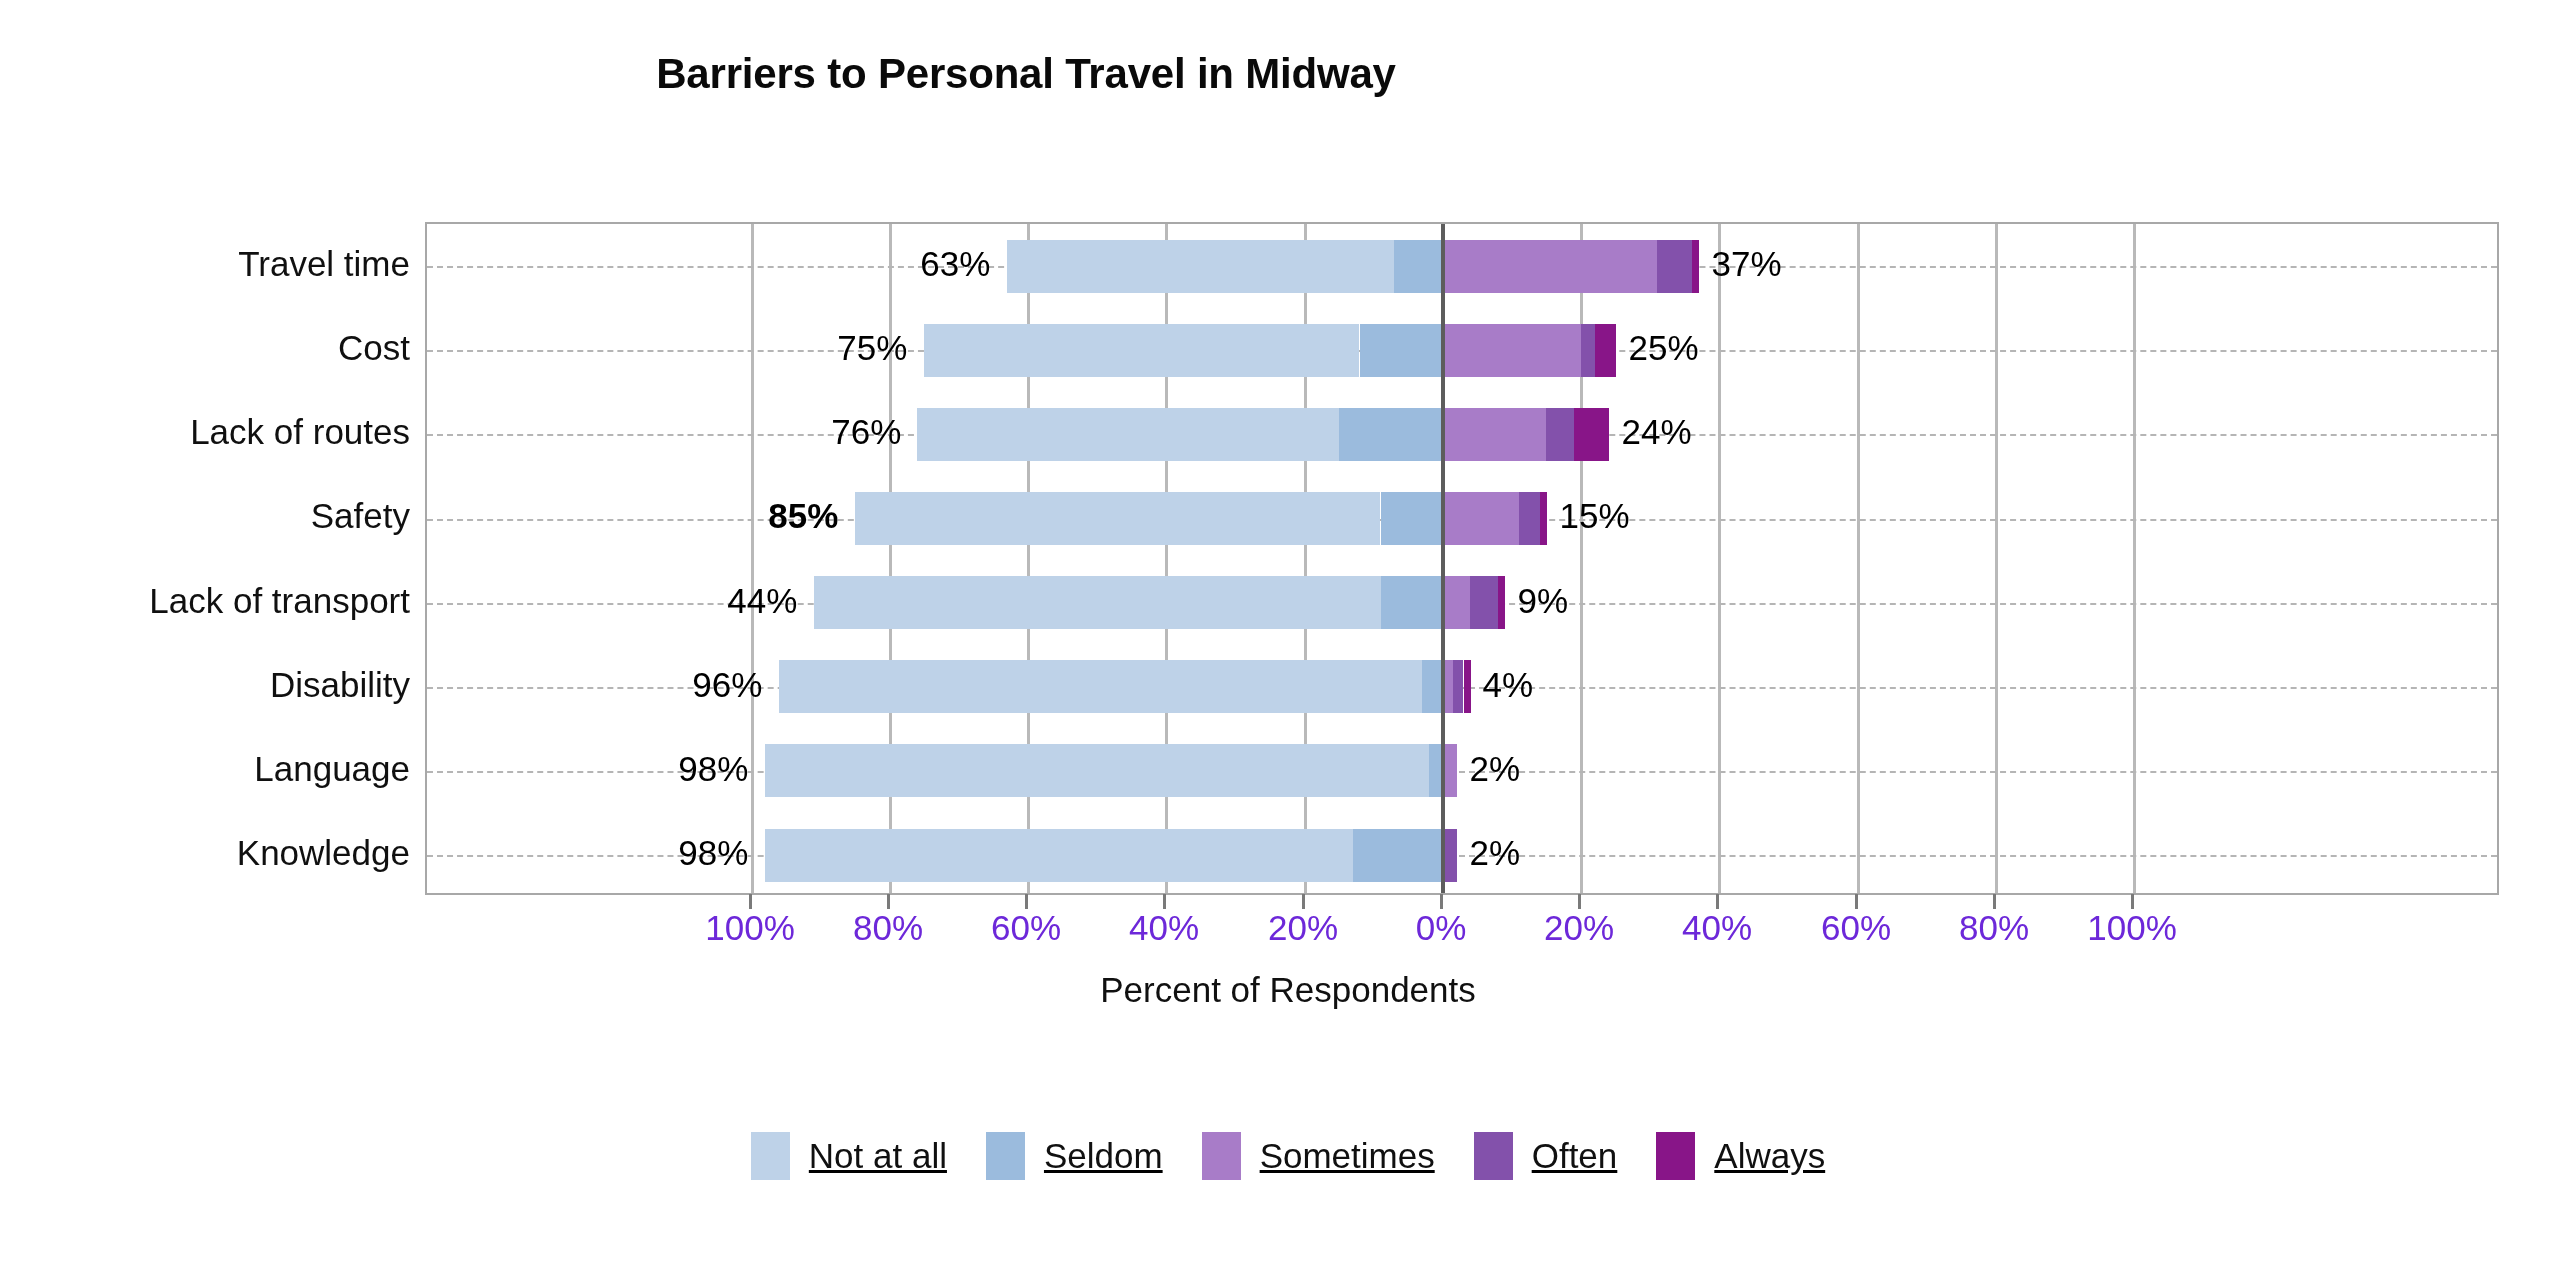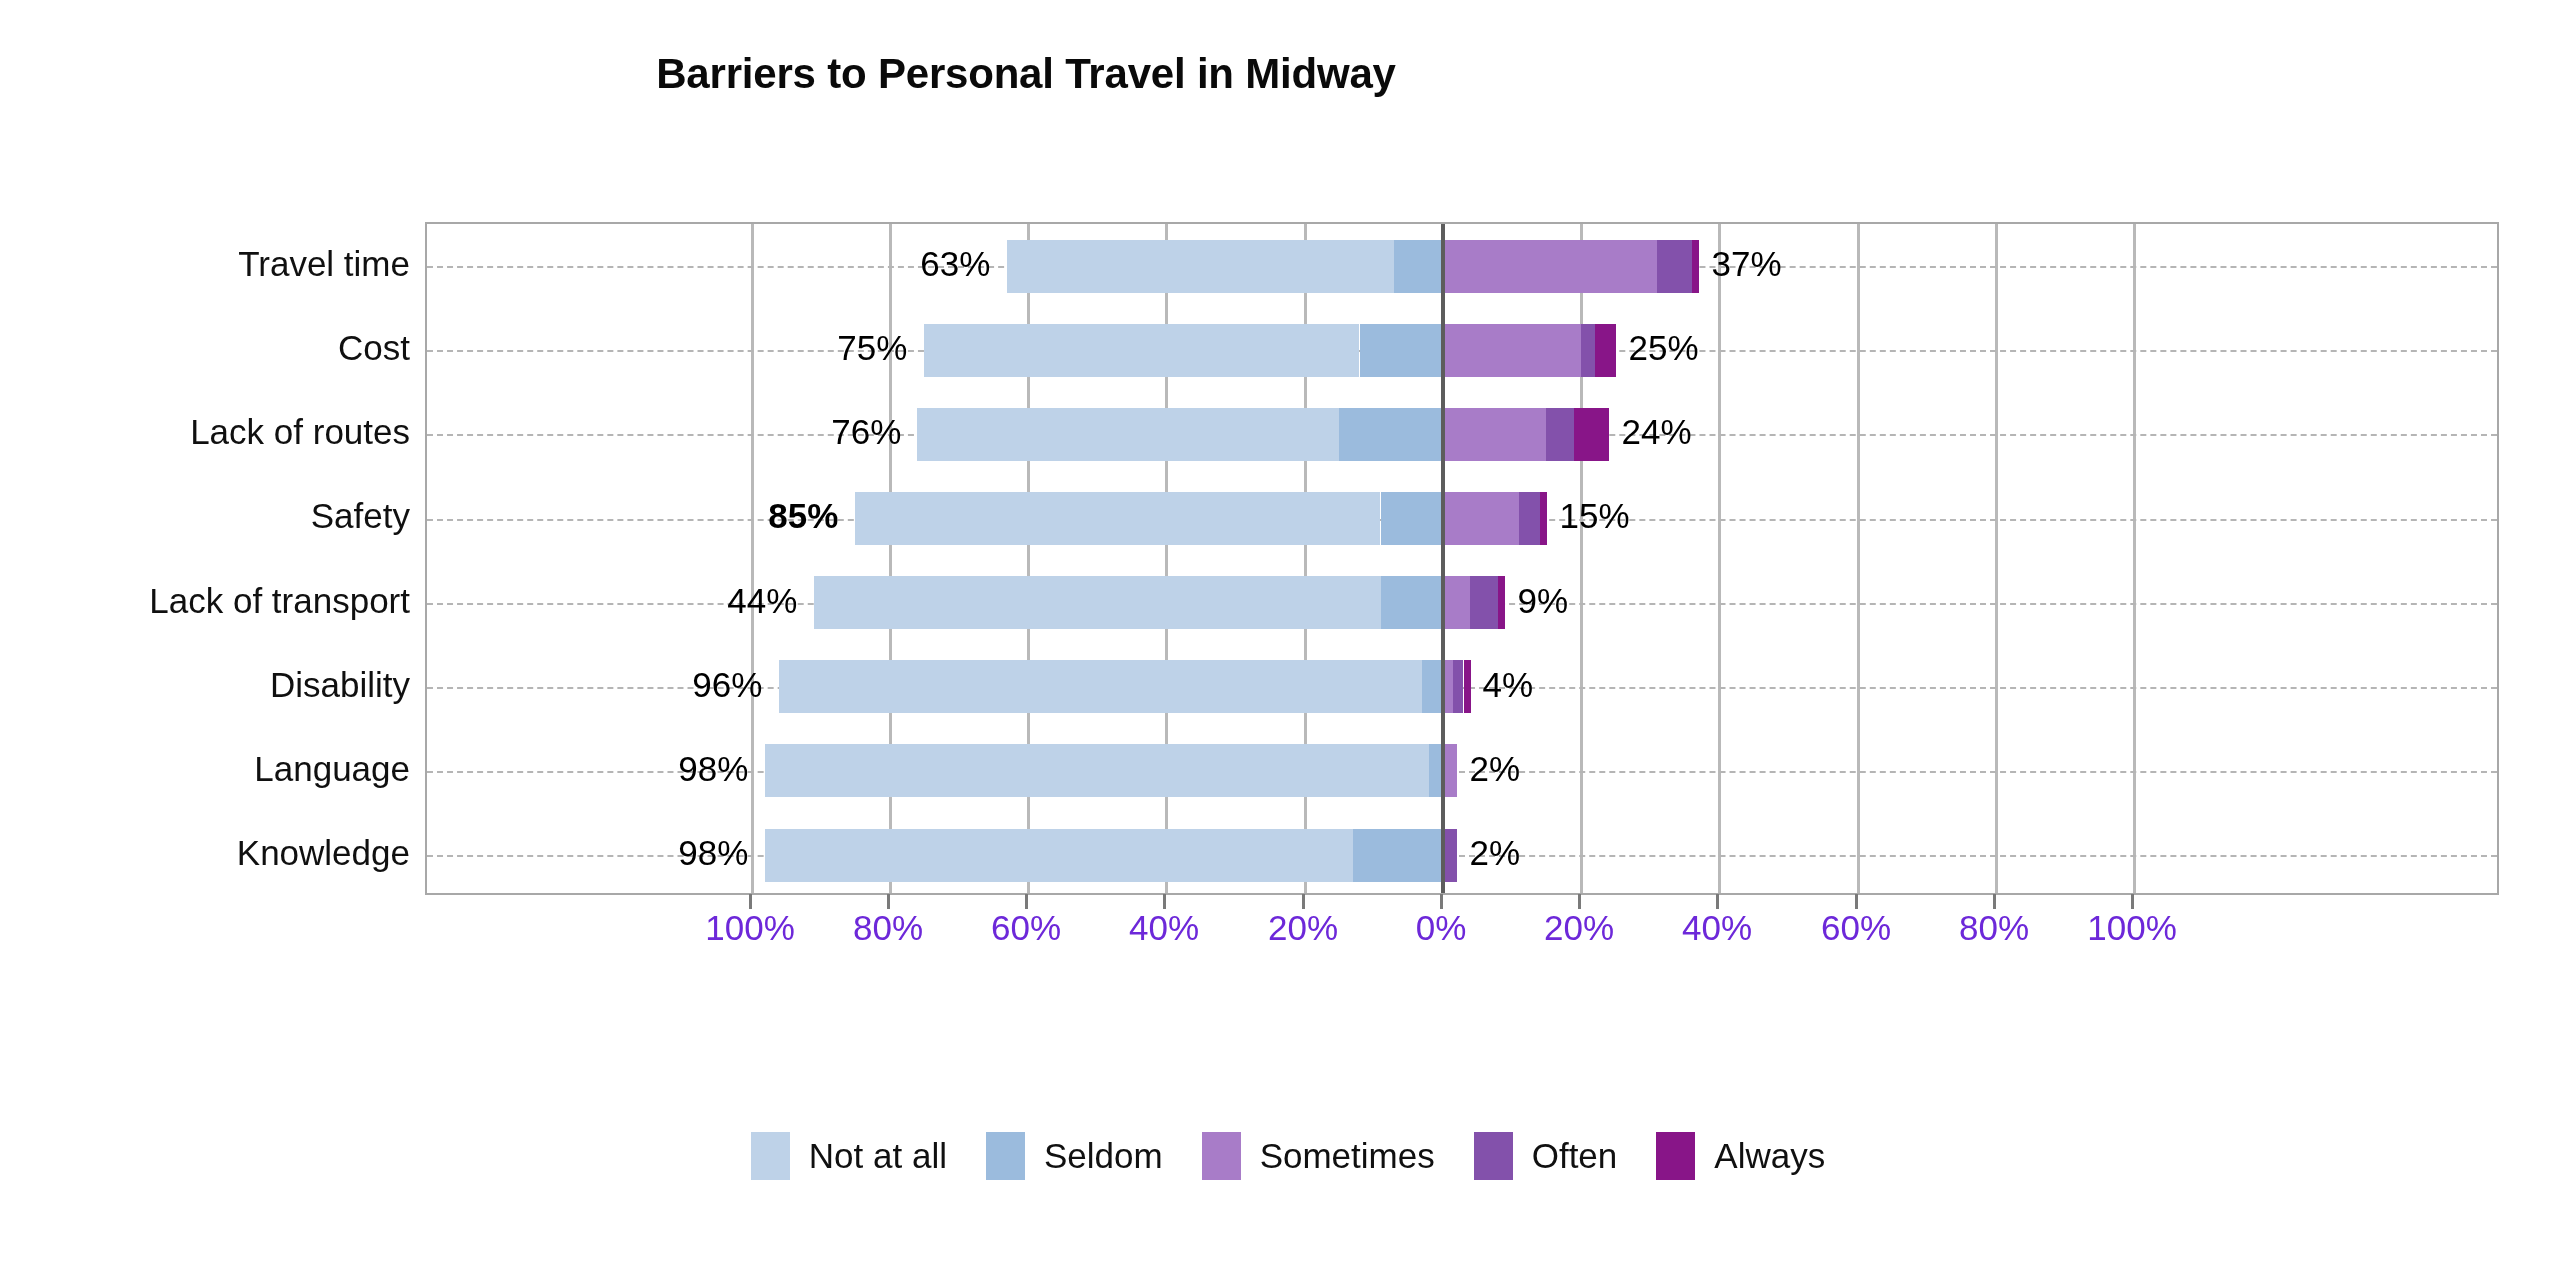--- a/index.html
+++ b/index.html
@@ -128,20 +128,21 @@
   }
 
   
   #legend {
     position: absolute;
     top: 1132px; left: 0; width: 2576px;
     display: flex;
     justify-content: center;
     align-items: flex-end;
     gap: 39px;
+    text-decoration: underline;
   }
   .legend-item {
     display: flex;
     align-items: center;
     gap: 19px;
   }
   .legend-swatch {
     width: 39px; height: 48px;
     flex: 0 0 auto;
   }
@@ -285,20 +286,21 @@
       <div class="xtick-mark" style="left: 1716px;"></div>
       <div class="xtick-label" style="left: 1717px;">40%</div>
       <div class="xtick-mark" style="left: 1855px;"></div>
       <div class="xtick-label" style="left: 1856px;">60%</div>
       <div class="xtick-mark" style="left: 1993px;"></div>
       <div class="xtick-label" style="left: 1994px;">80%</div>
       <div class="xtick-mark" style="left: 2131px;"></div>
       <div class="xtick-label" style="left: 2132px;">100%</div>
     </div>
 
+  <div class="x-axis-title">Percent of Respondents</div>
 
   <div id="legend">
       <div class="legend-item">
         <span class="legend-swatch" style="background: rgb(190, 210, 232);"></span>
         <span class="legend-label">Not at all</span>
       </div>
       <div class="legend-item">
         <span class="legend-swatch" style="background: rgb(155, 187, 221);"></span>
         <span class="legend-label">Seldom</span>
       </div>

